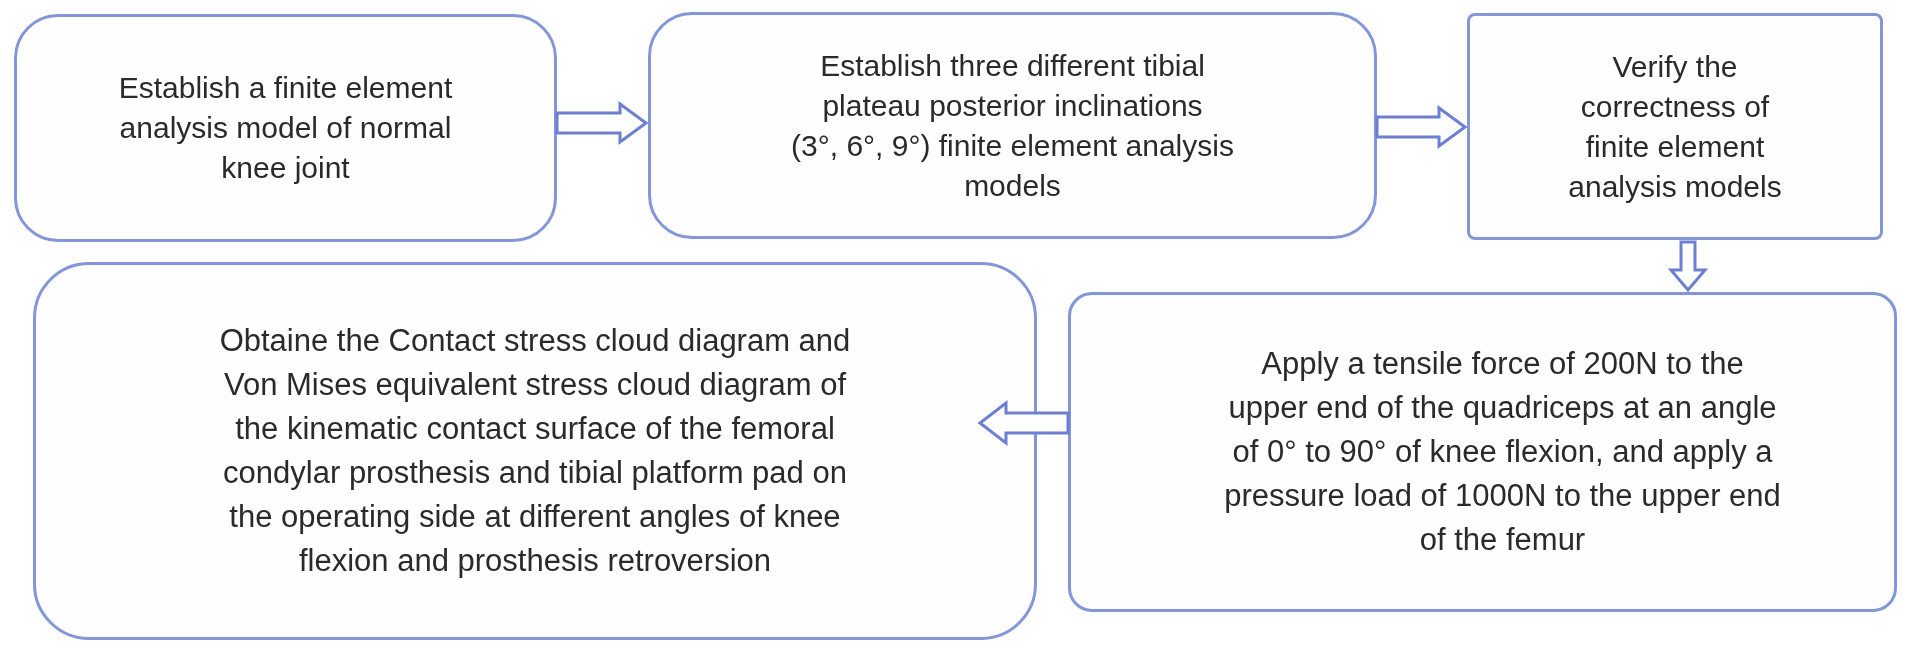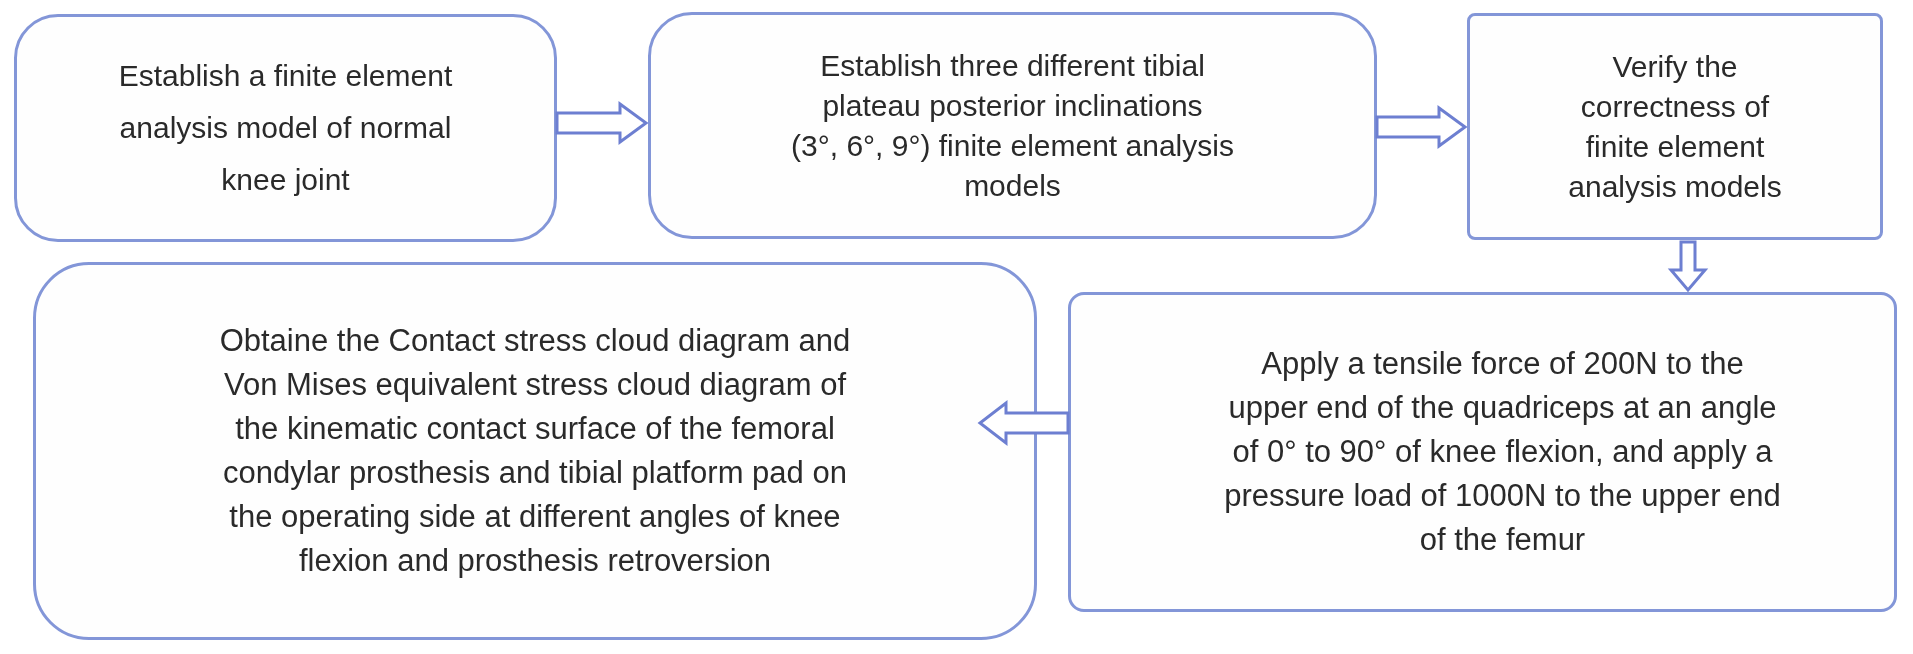--- a/index.html
+++ b/index.html
@@ -30,25 +30,25 @@
     align-items: center;
     justify-content: center;
     text-align: center;
     color: var(--text-color);
   }
   .box-text {
     white-space: pre-line;
     padding: 0 14px;
   }
   
-  .b1 { left: 14px;   top: 14px; width: 543px; height: 228px; border-radius: 44px; font-size: 30px; line-height: 52px; }
+  .b1 { left: 14px;   top: 14px; width: 543px; height: 228px; border-radius: 44px; font-size: 30px; line-height: 40px; }
   .b2 { left: 648px;  top: 12px; width: 729px; height: 227px; border-radius: 44px; font-size: 30px; line-height: 40px; }
   .b3 { left: 1467px; top: 13px; width: 416px; height: 227px; border-radius: 8px; font-size: 30px; line-height: 40px; }
   
-  .b4 { left: 1068px; top: 292px; width: 829px; height: 320px; border-radius: 16px; font-size: 31px; line-height: 44px; padding-left: 40px; }
+  .b4 { left: 1068px; top: 292px; width: 829px; height: 320px; border-radius: 24px; font-size: 31px; line-height: 44px; padding-left: 40px; }
   .b5 { left: 33px;   top: 262px; width: 1004px; height: 378px; border-radius: 56px; font-size: 31px; line-height: 44px; }
 
   .arrow {
     position: absolute;
     overflow: visible;
   }
   .arrow polygon {
     fill: #ffffff;
     stroke: var(--arrow-color);
     stroke-width: 3;

